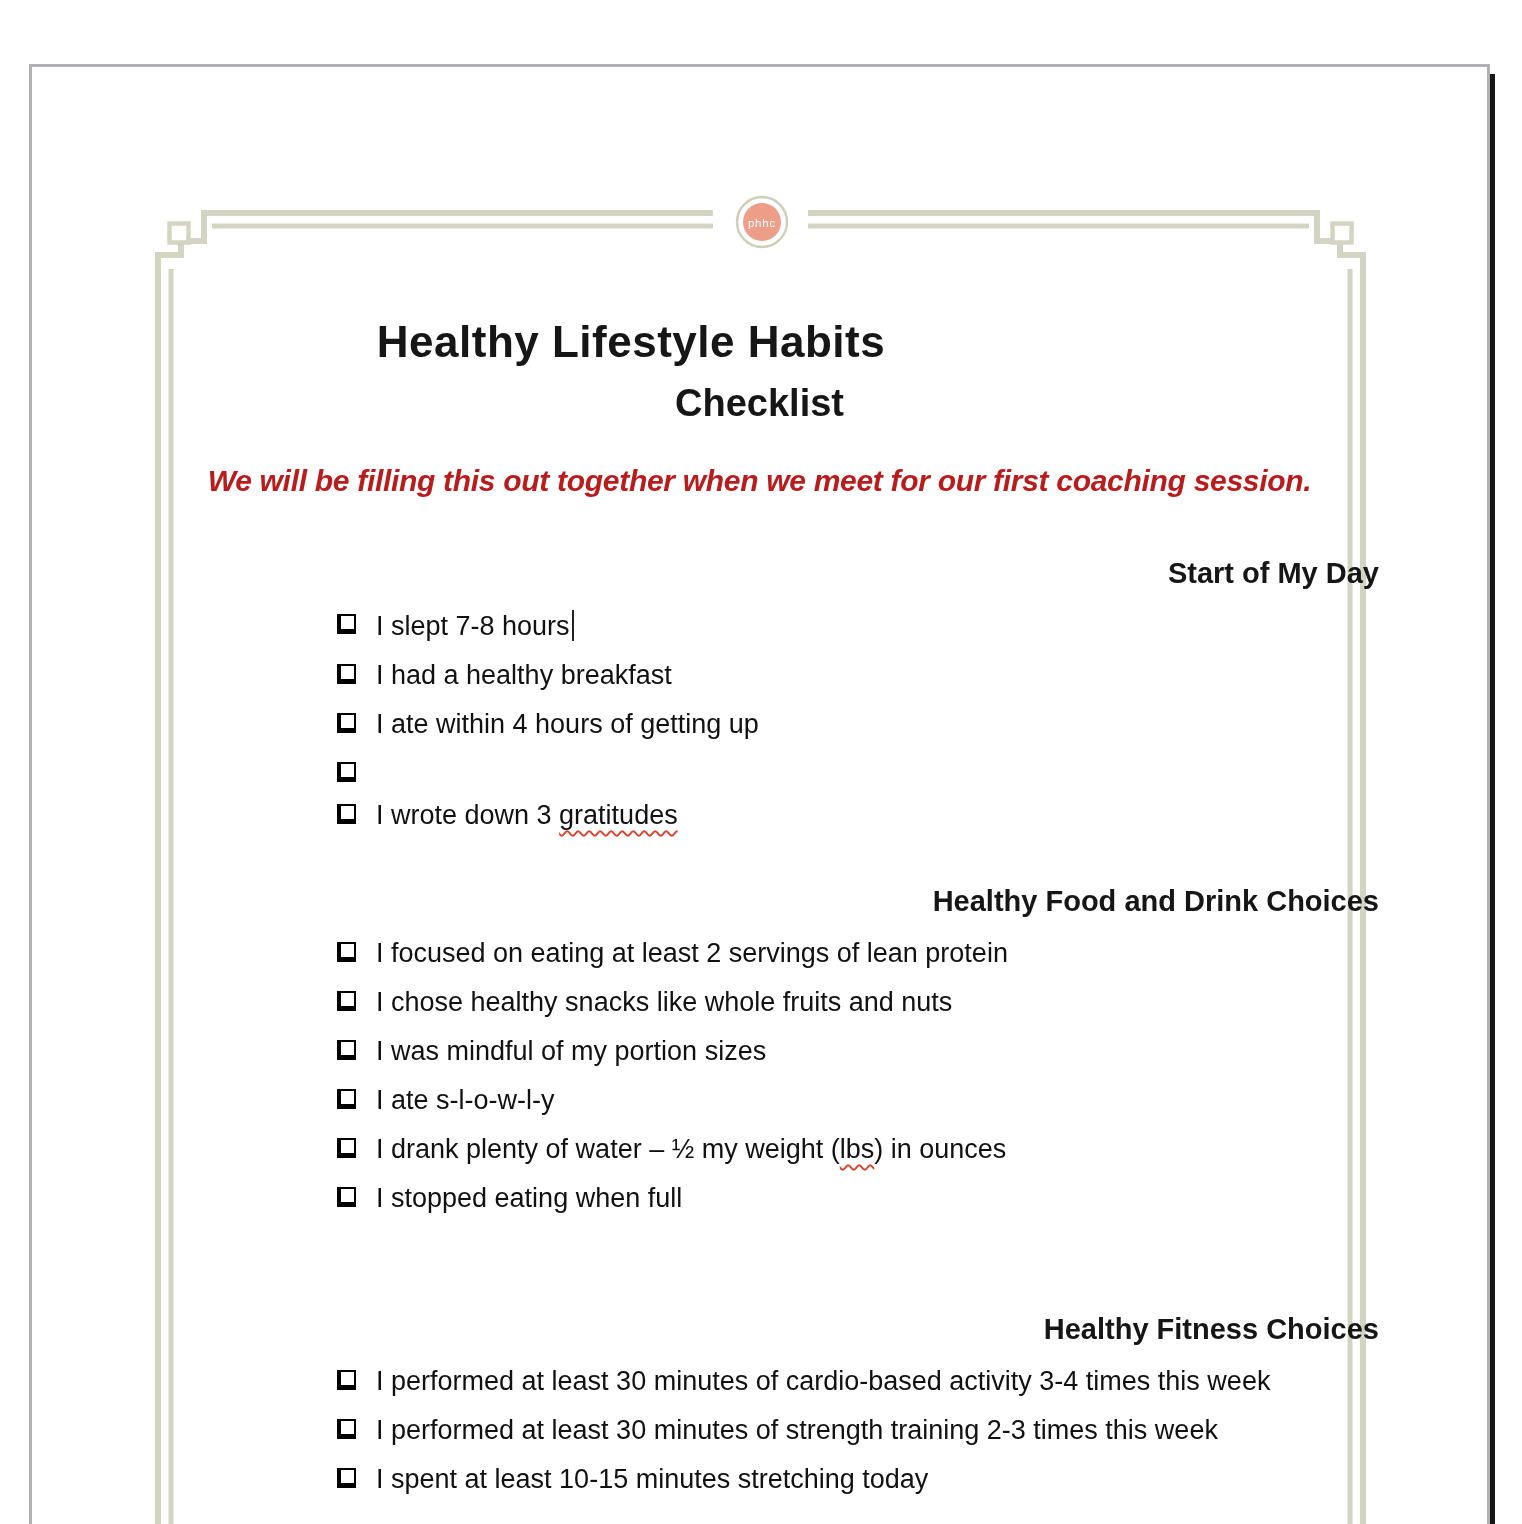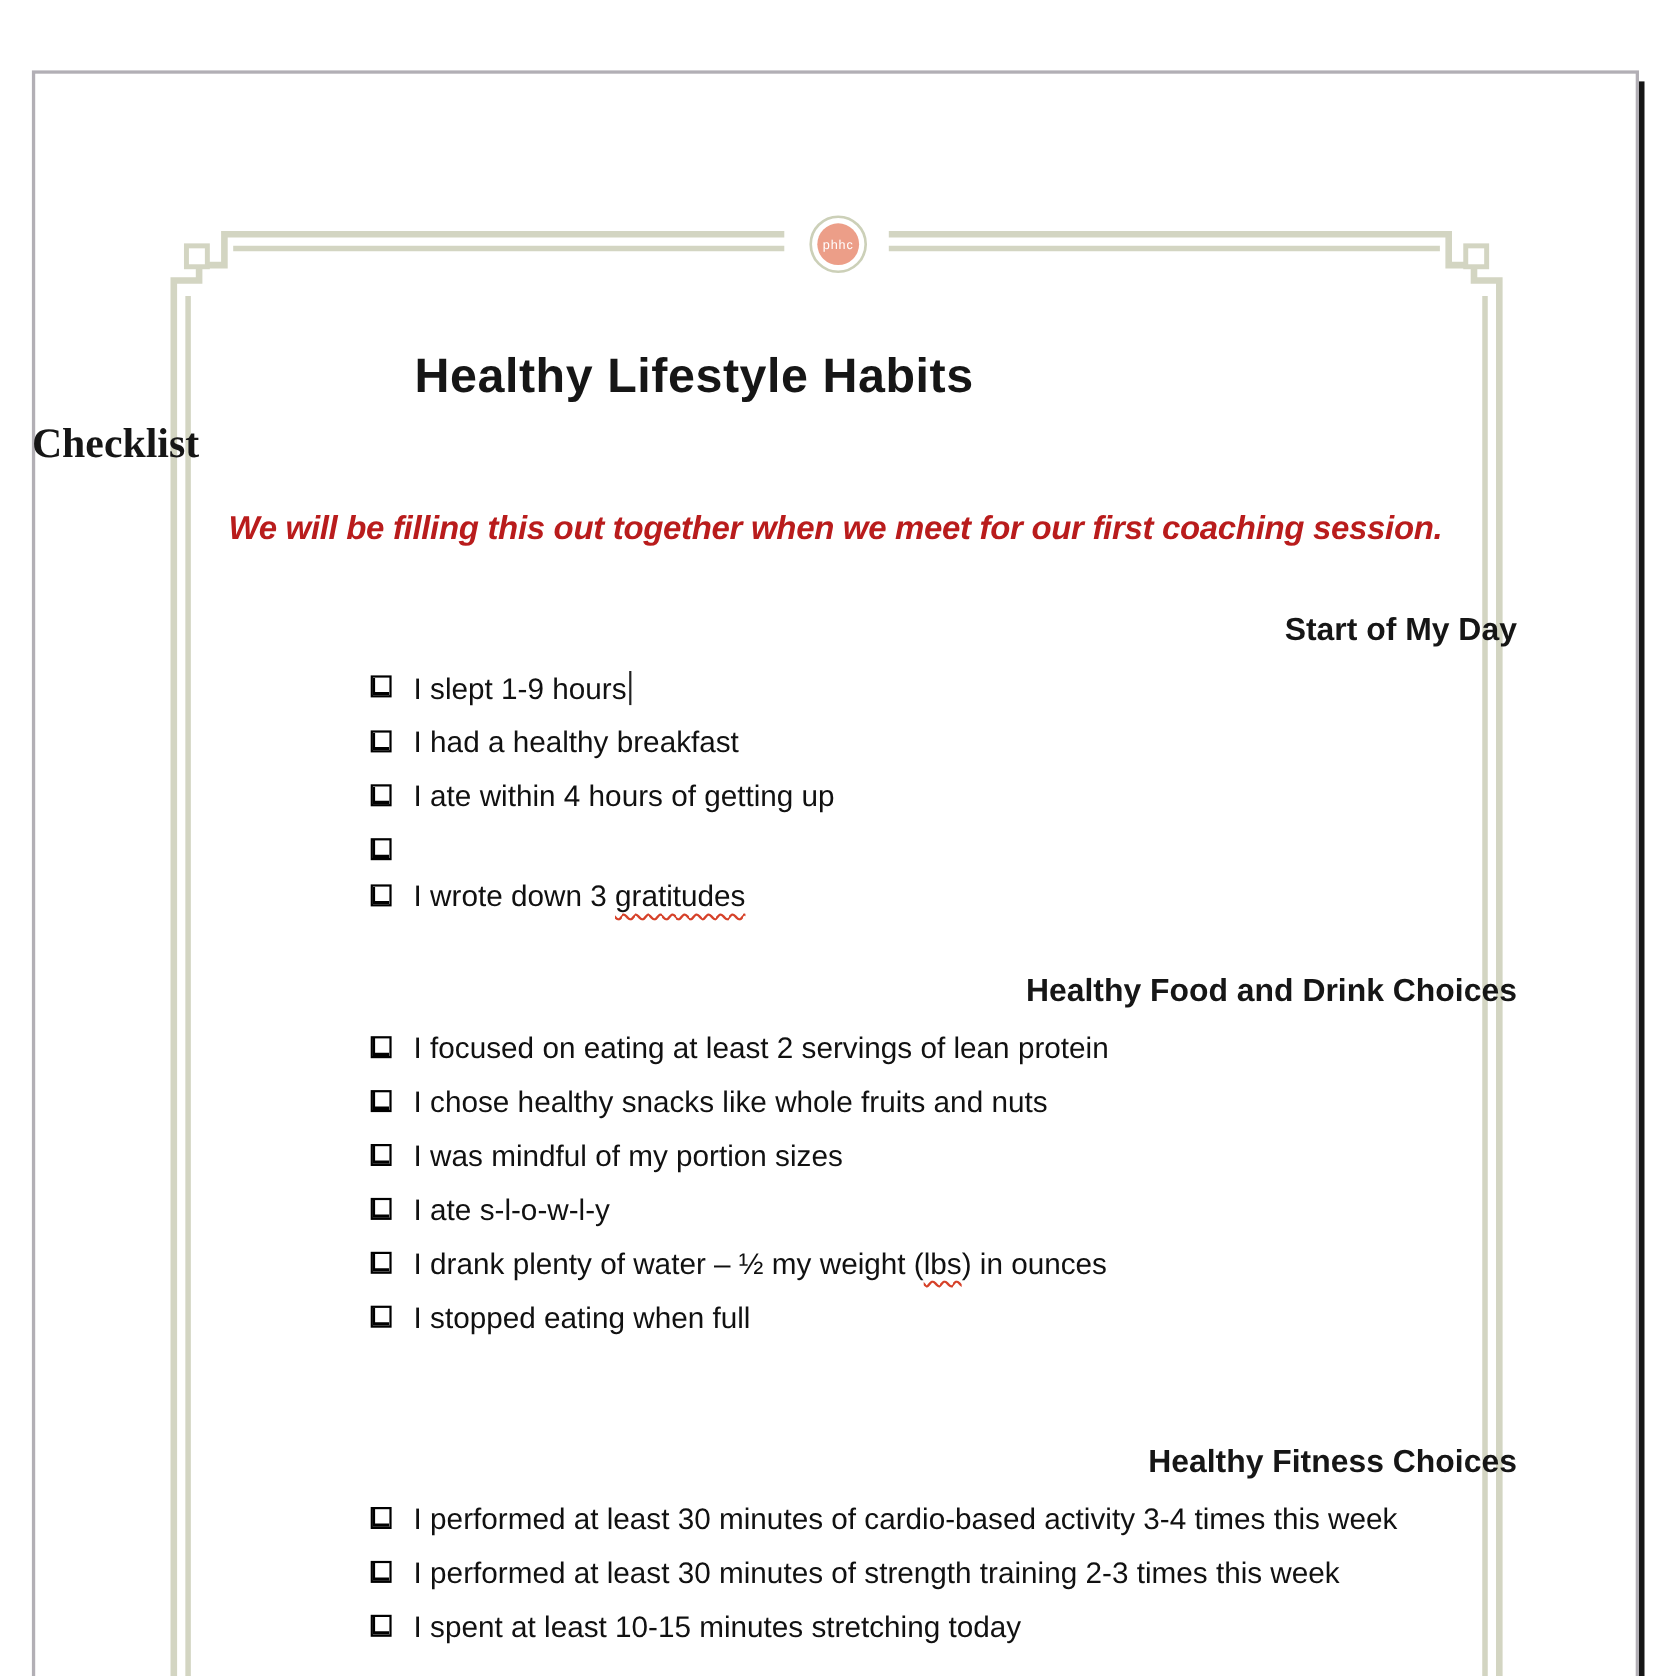--- a/index.html
+++ b/index.html
@@ -31,23 +31,23 @@
 
   .doc-title {
     left: 29px; top: 320px; width: 1204px;
     text-align: center;
     font-size: 44px; font-weight: 600;
     letter-spacing: 0.5px; line-height: 1;
     color: #161616;
   }
   .doc-subtitle {
     left: 29px; top: 384px; width: 1461px;
-    text-align: left;
+    text-align: center;
     font-size: 38px; font-weight: 600;
-    line-height: 1; color: #161616; font-family: Liberation Serif, serif;
+    line-height: 1; color: #161616;
   }
   .intro-note {
     left: 29px; top: 463px; width: 1461px;
     text-align: center;
     font-size: 30px; font-weight: bold; font-style: italic;
     letter-spacing: -0.3px; line-height: 36px;
   }
 
   .section { position: absolute; left: 289px; width: 1090px; }
   .section h3 {
@@ -116,21 +116,21 @@
 
 <div class="abs doc-title">Healthy Lifestyle Habits</div>
 <div class="abs doc-subtitle">Checklist</div>
 <div class="abs intro-note" id="intro-note" style="color: #b91c1c;">We will be filling this out together when we meet for our first coaching session.</div>
 
 <section class="section" style="top:556px">
   <h3>Start of My Day</h3>
   <div class="items">
       <div class="item">
         <span class="checkbox"></span>
-        <span class="label"><span>I slept 1-9 hours</span><span class="caret"></span></span>
+        <span class="label"><span>I slept 7-8 hours</span><span class="caret"></span></span>
       </div>
       <div class="item">
         <span class="checkbox"></span>
         <span class="label"><span>I had a healthy breakfast</span></span>
       </div>
       <div class="item">
         <span class="checkbox"></span>
         <span class="label"><span>I ate within 4 hours of getting up</span></span>
       </div>
       <div class="item">

